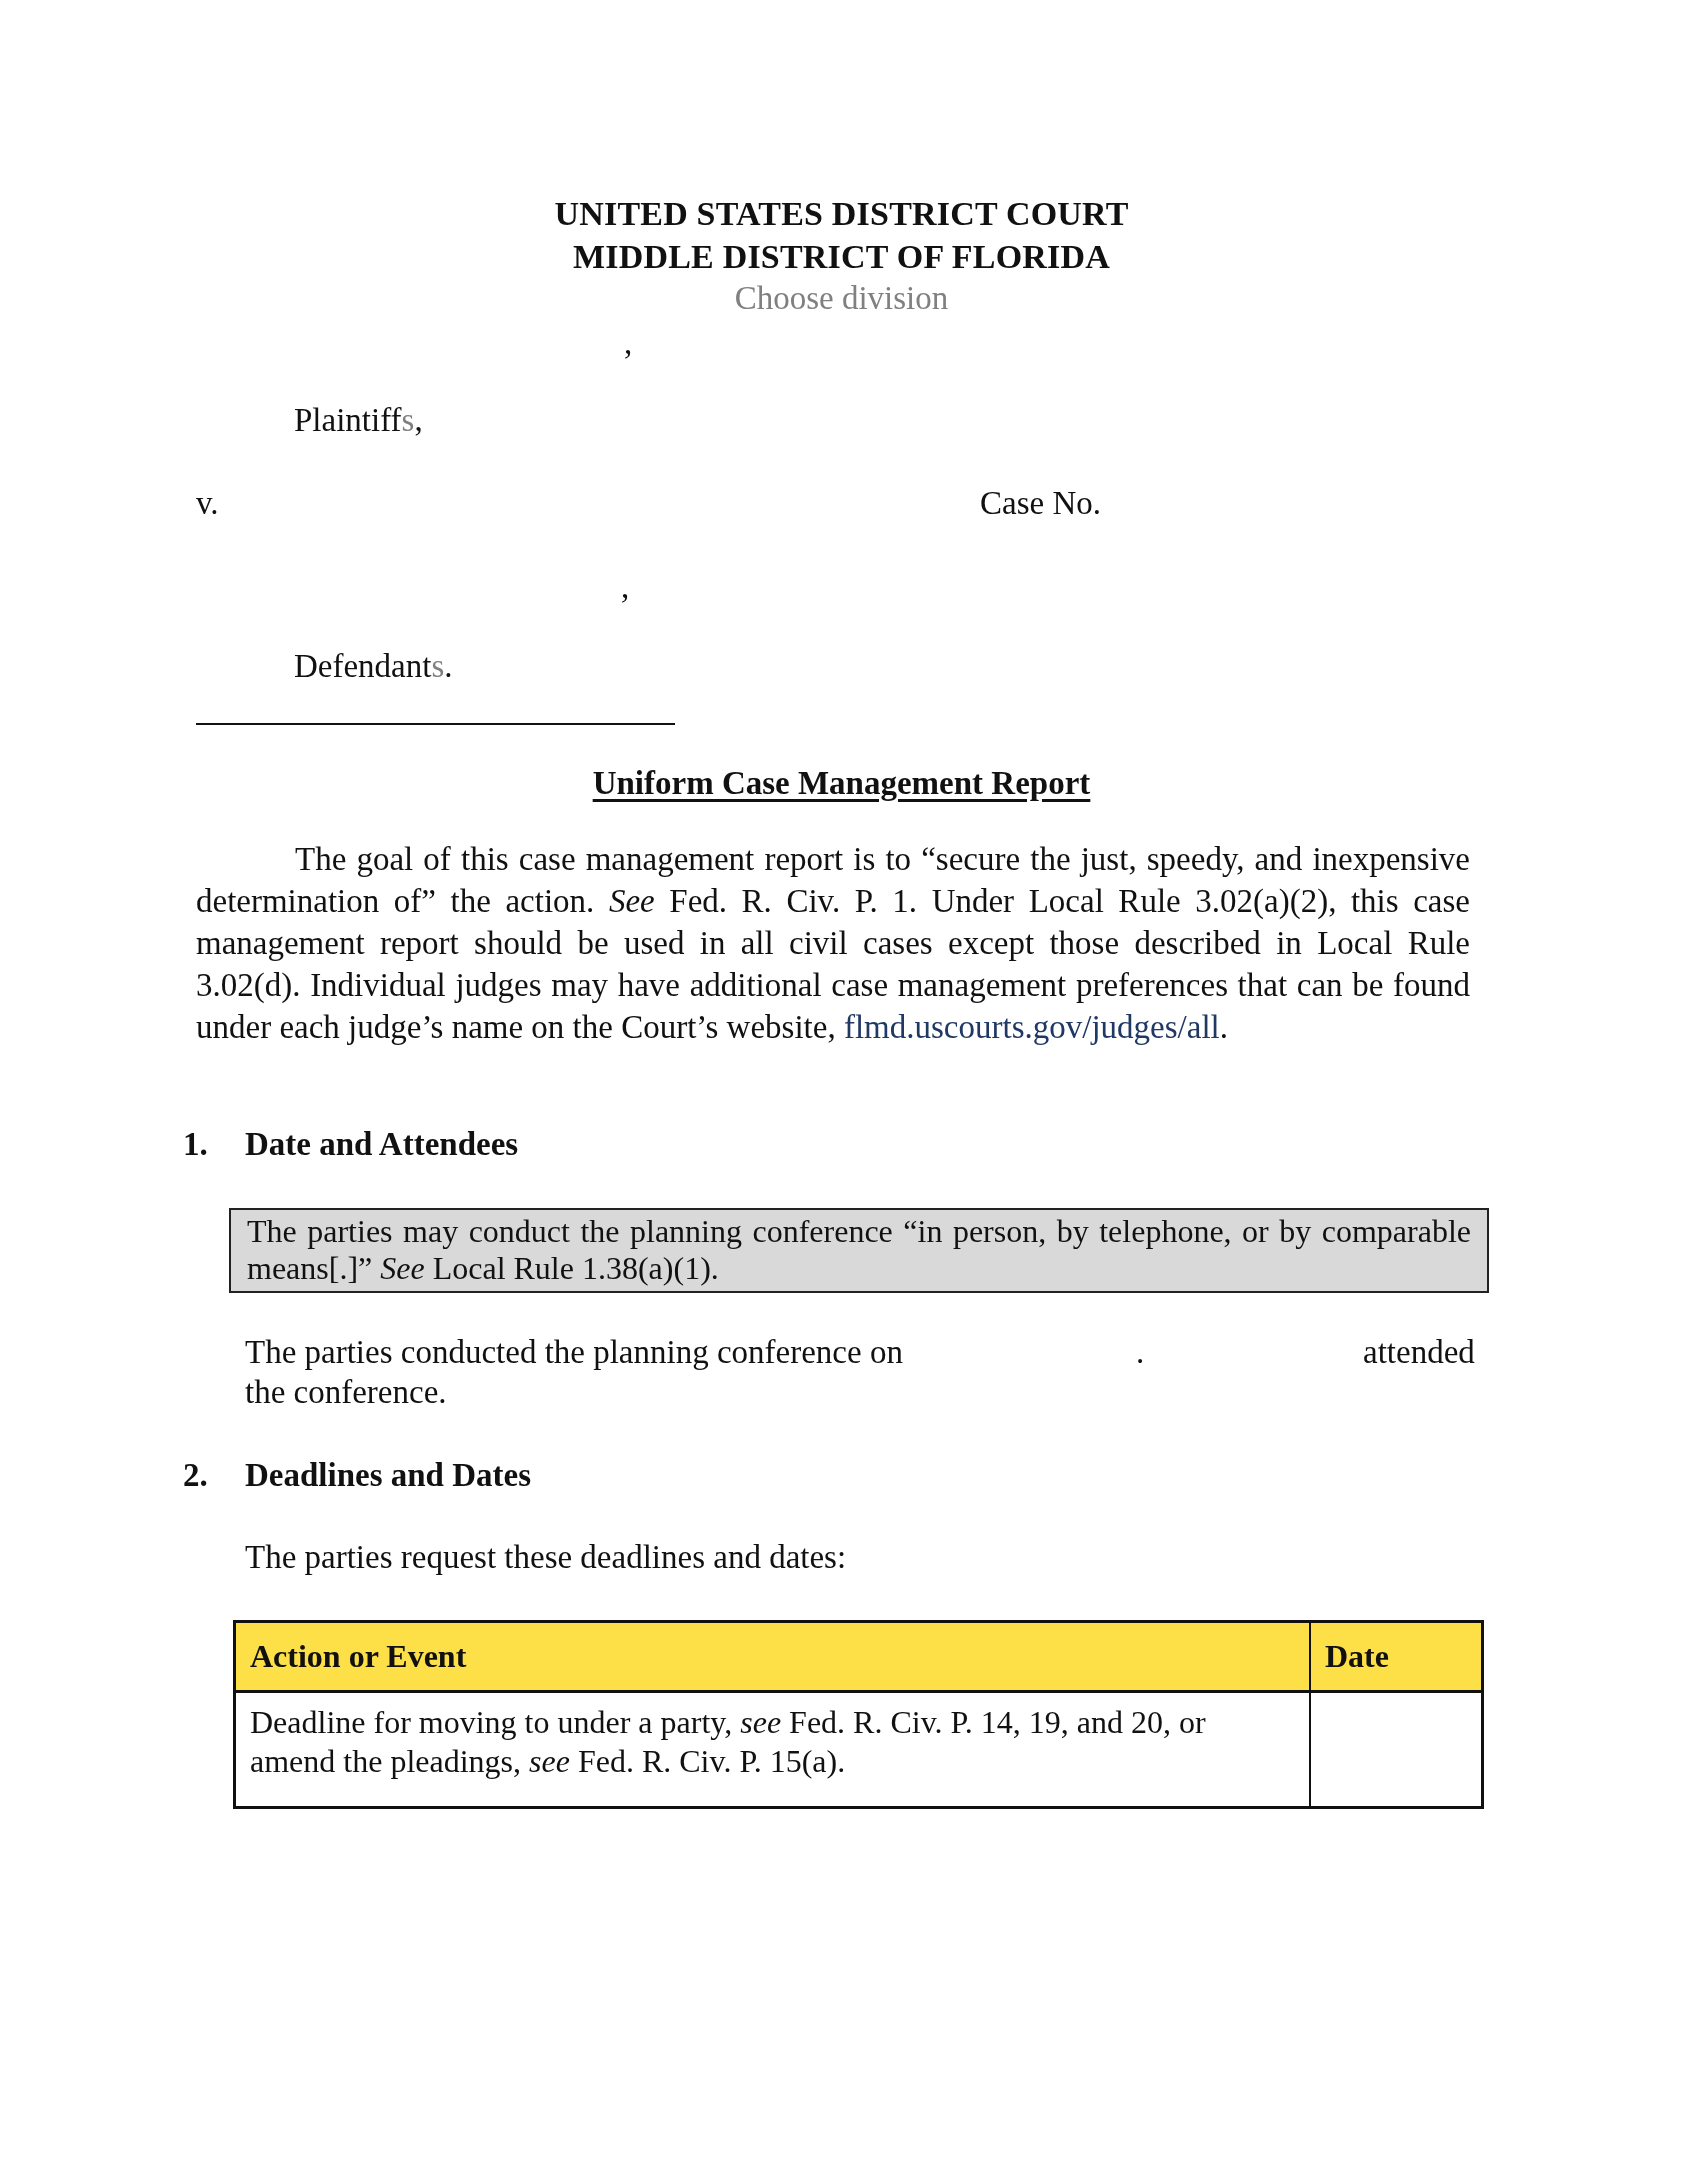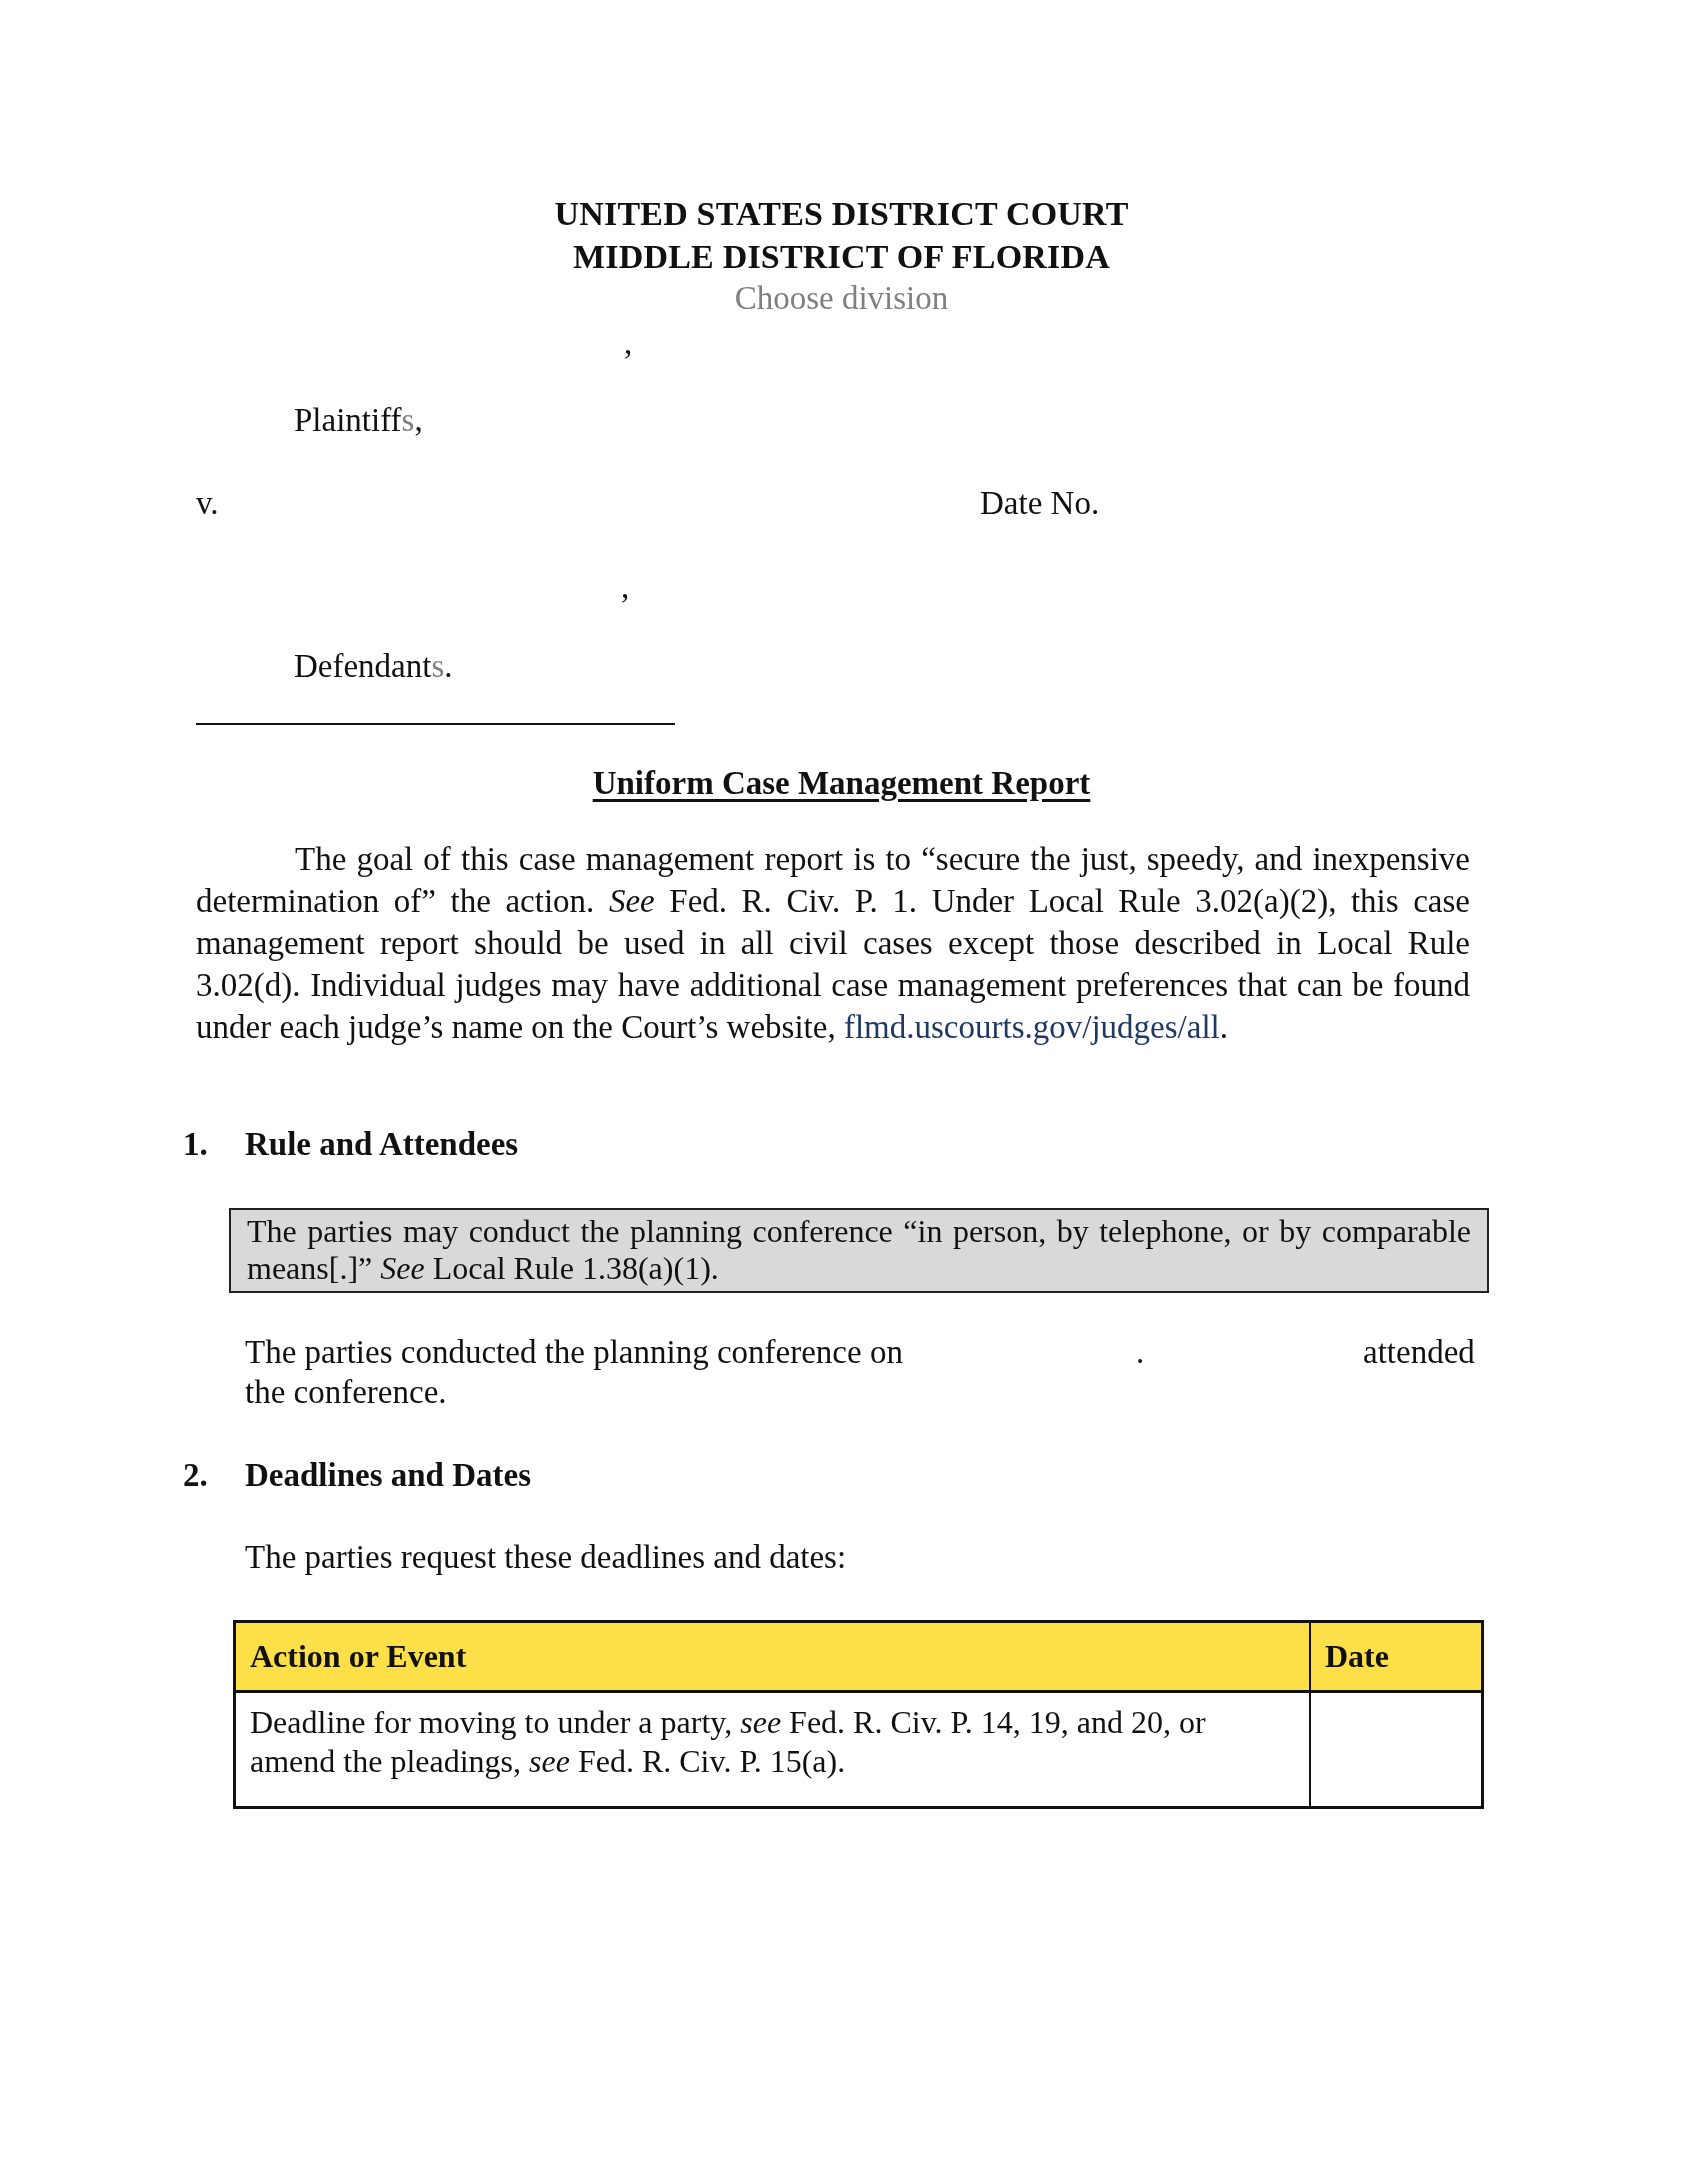--- a/index.html
+++ b/index.html
@@ -32,34 +32,34 @@
 
 <div class="abs hdr" style="top:195px;">UNITED STATES DISTRICT COURT</div>
 <div class="abs hdr" style="top:238px;">MIDDLE DISTRICT OF FLORIDA</div>
 <div class="abs txt muted" style="top:280px; left:0; width:1683px; text-align:center;">Choose division</div>
 
 <div class="abs txt" style="top:325px; left:624px;"><span>,</span></div>
 
 <div class="abs txt" style="top:402px; left:294px;"><span>Plaintiff</span><span class="muted">s</span><span>,</span></div>
 
 <div class="abs txt" style="top:485px; left:196px;">v.</div>
-<div class="abs txt" style="top:485px; left:980px;">Date No.</div>
+<div class="abs txt" style="top:485px; left:980px;">Case No.</div>
 <div class="abs" style="top:485px; left:1129px; width:337px; height:40px;"></div>
 
 <div class="abs txt" style="top:569px; left:621px;"><span>,</span></div>
 
 <div class="abs txt" style="top:648px; left:294px;"><span>Defendant</span><span class="muted">s</span><span>.</span></div>
 
 <div class="rule"></div>
 
 <div class="abs title" style="top:765px;">Uniform Case Management Report</div>
 
 <div class="para" style="top:838px;"><span class="indent"></span><span>The goal of this case management report is to “secure the just, speedy, and inexpensive determination of” the action. </span><i>See</i><span> Fed. R. Civ. P. 1. Under Local Rule 3.02(a)(2), this case management report should be used in all civil cases except those described in Local Rule 3.02(d). Individual judges may have additional case management preferences that can be found under each judge’s name on the Court’s website, </span><span class="link">flmd.uscourts.gov/judges/all</span><span>.</span></div>
 
-<div class="abs sec" style="top:1126px; left:183px;"><span class="num">1.</span><span>Rule and Attendees</span></div>
+<div class="abs sec" style="top:1126px; left:183px;"><span class="num">1.</span><span>Date and Attendees</span></div>
 
 <div class="note">
     <div class="inner"><span>The parties may conduct the planning conference “in person, by telephone, or by comparable means[.]” </span><i>See</i><span> Local Rule 1.38(a)(1).</span></div>
   </div>
 
 <div class="abs txt" style="top:1334px; left:245px;">The parties conducted the planning conference on</div>
 <div class="abs" style="top:1334px; left:980px; width:149px; height:40px;"></div>
 <div class="abs txt" style="top:1334px; left:1136px;">.</div>
 <div class="abs" style="top:1334px; left:1158px; width:198px; height:40px;"></div>
 <div class="abs txt" style="top:1334px; left:1363px;">attended</div>

